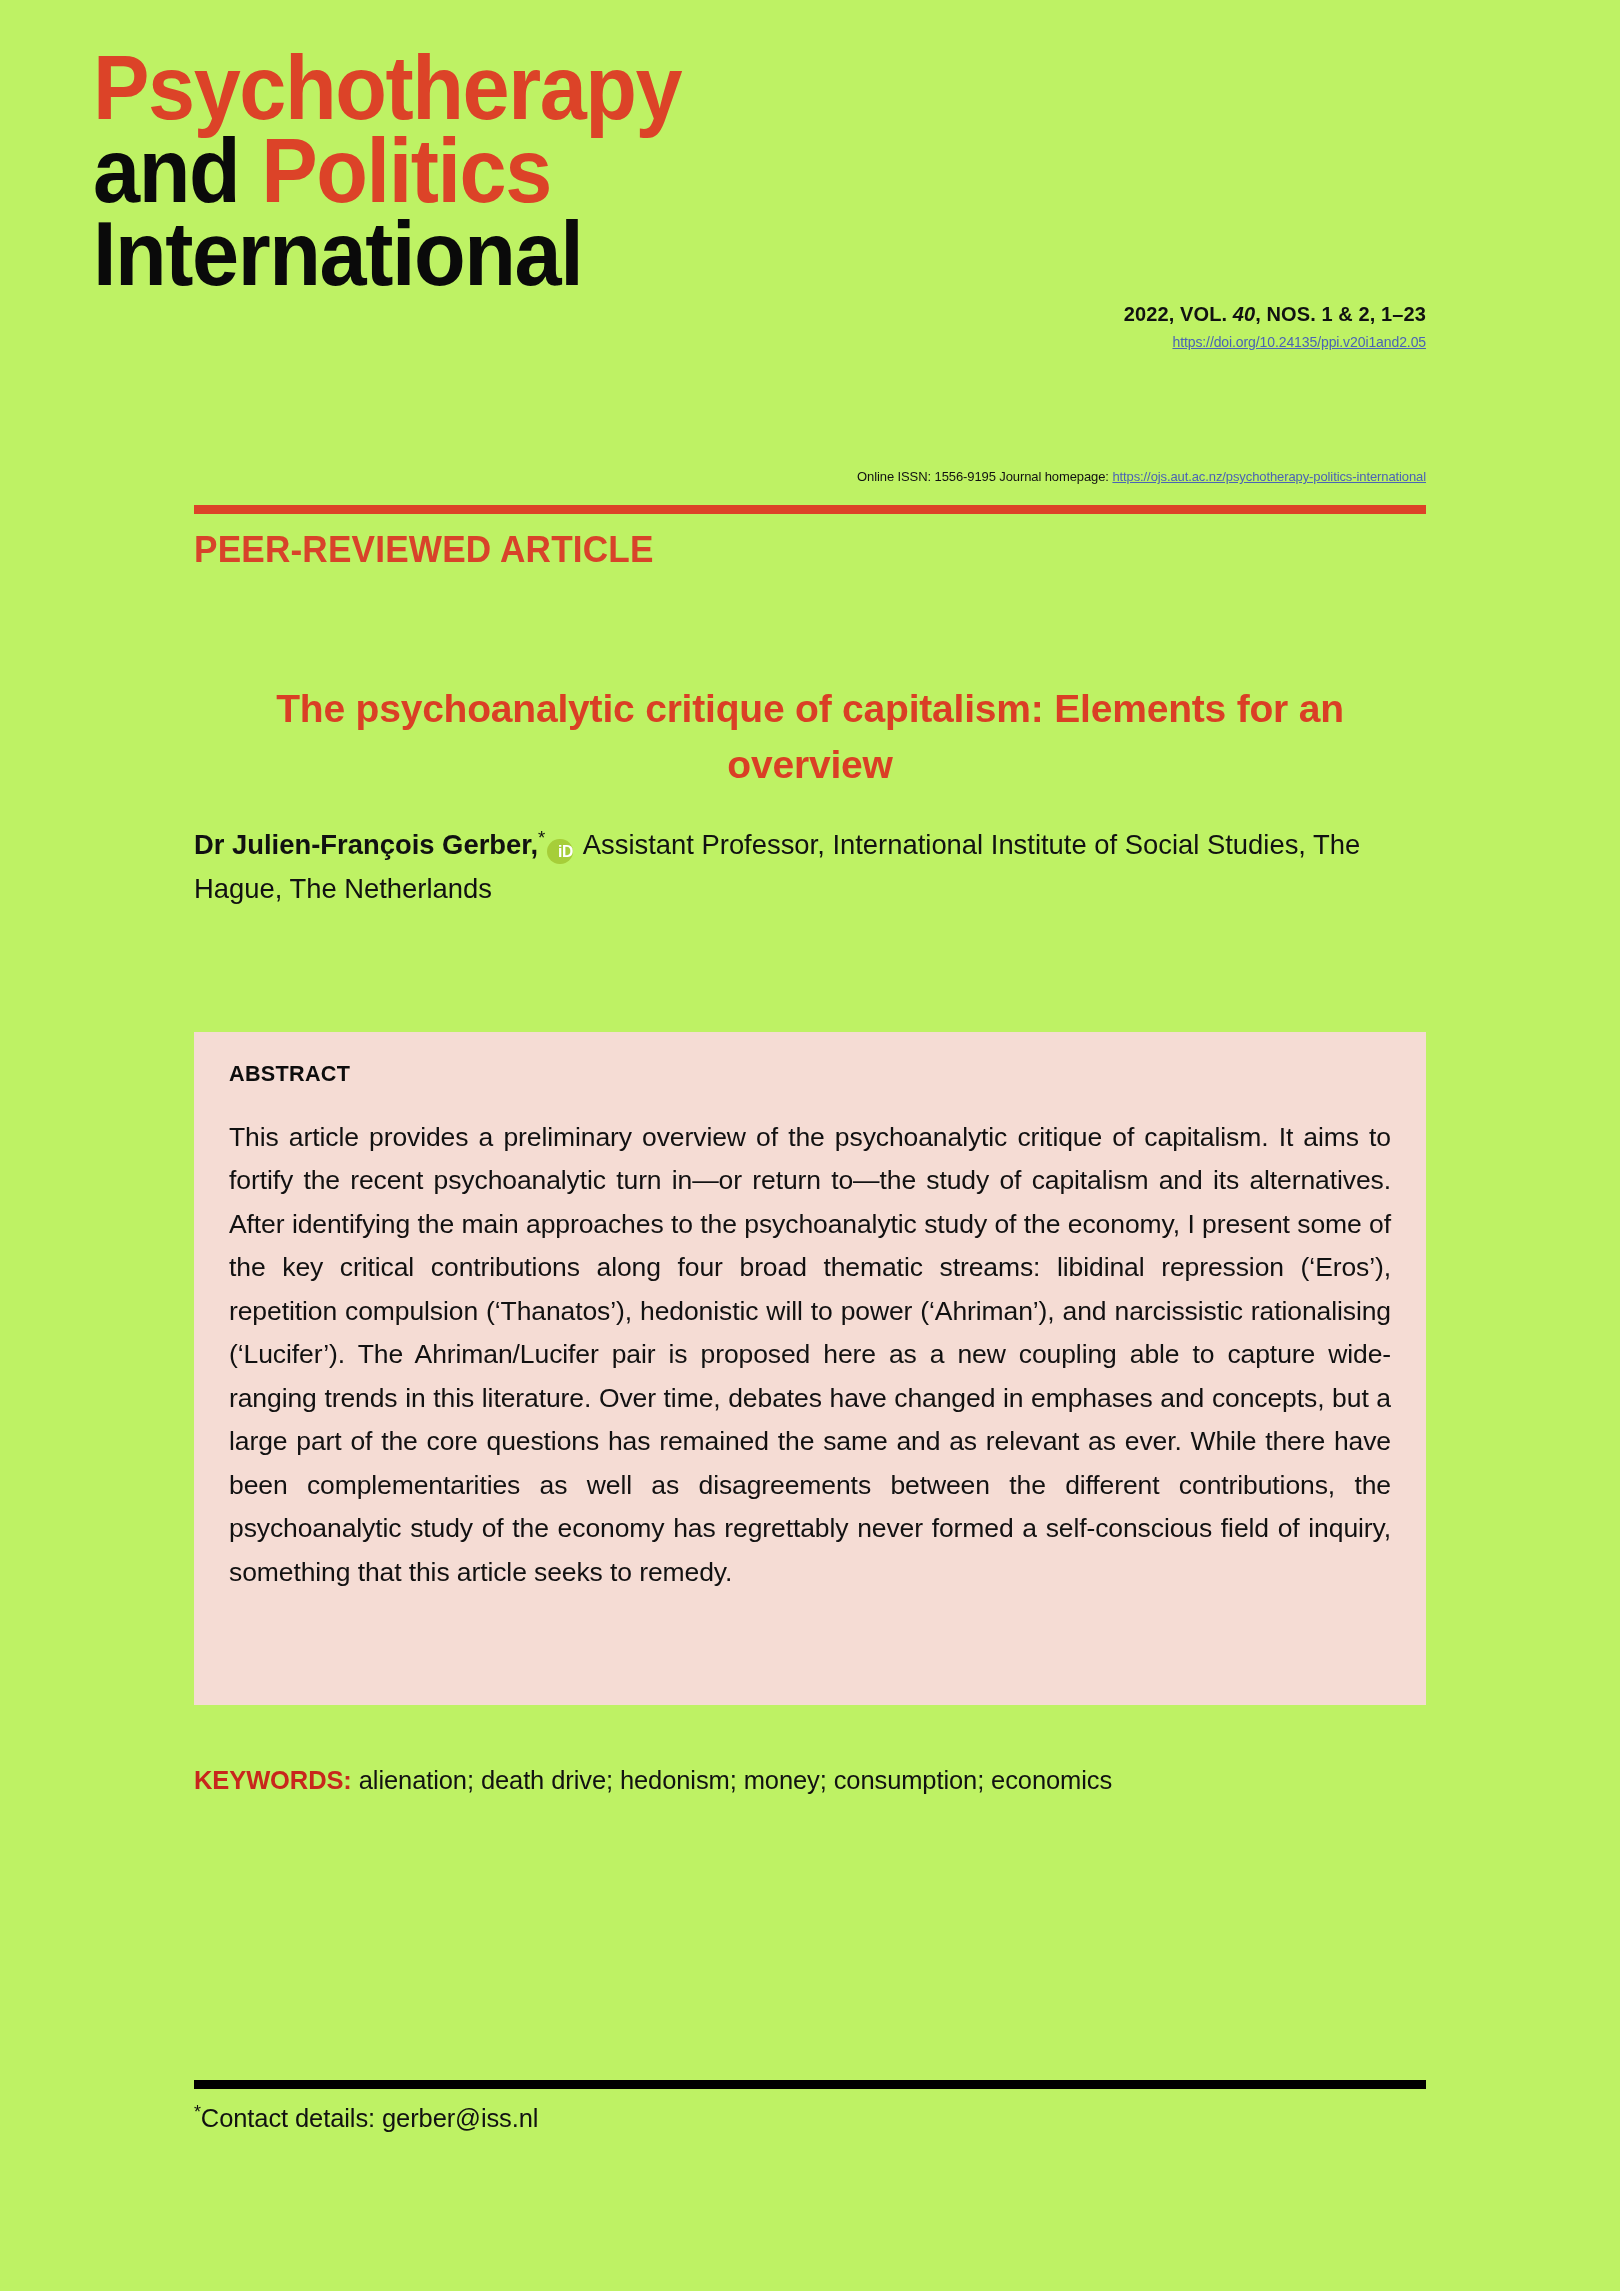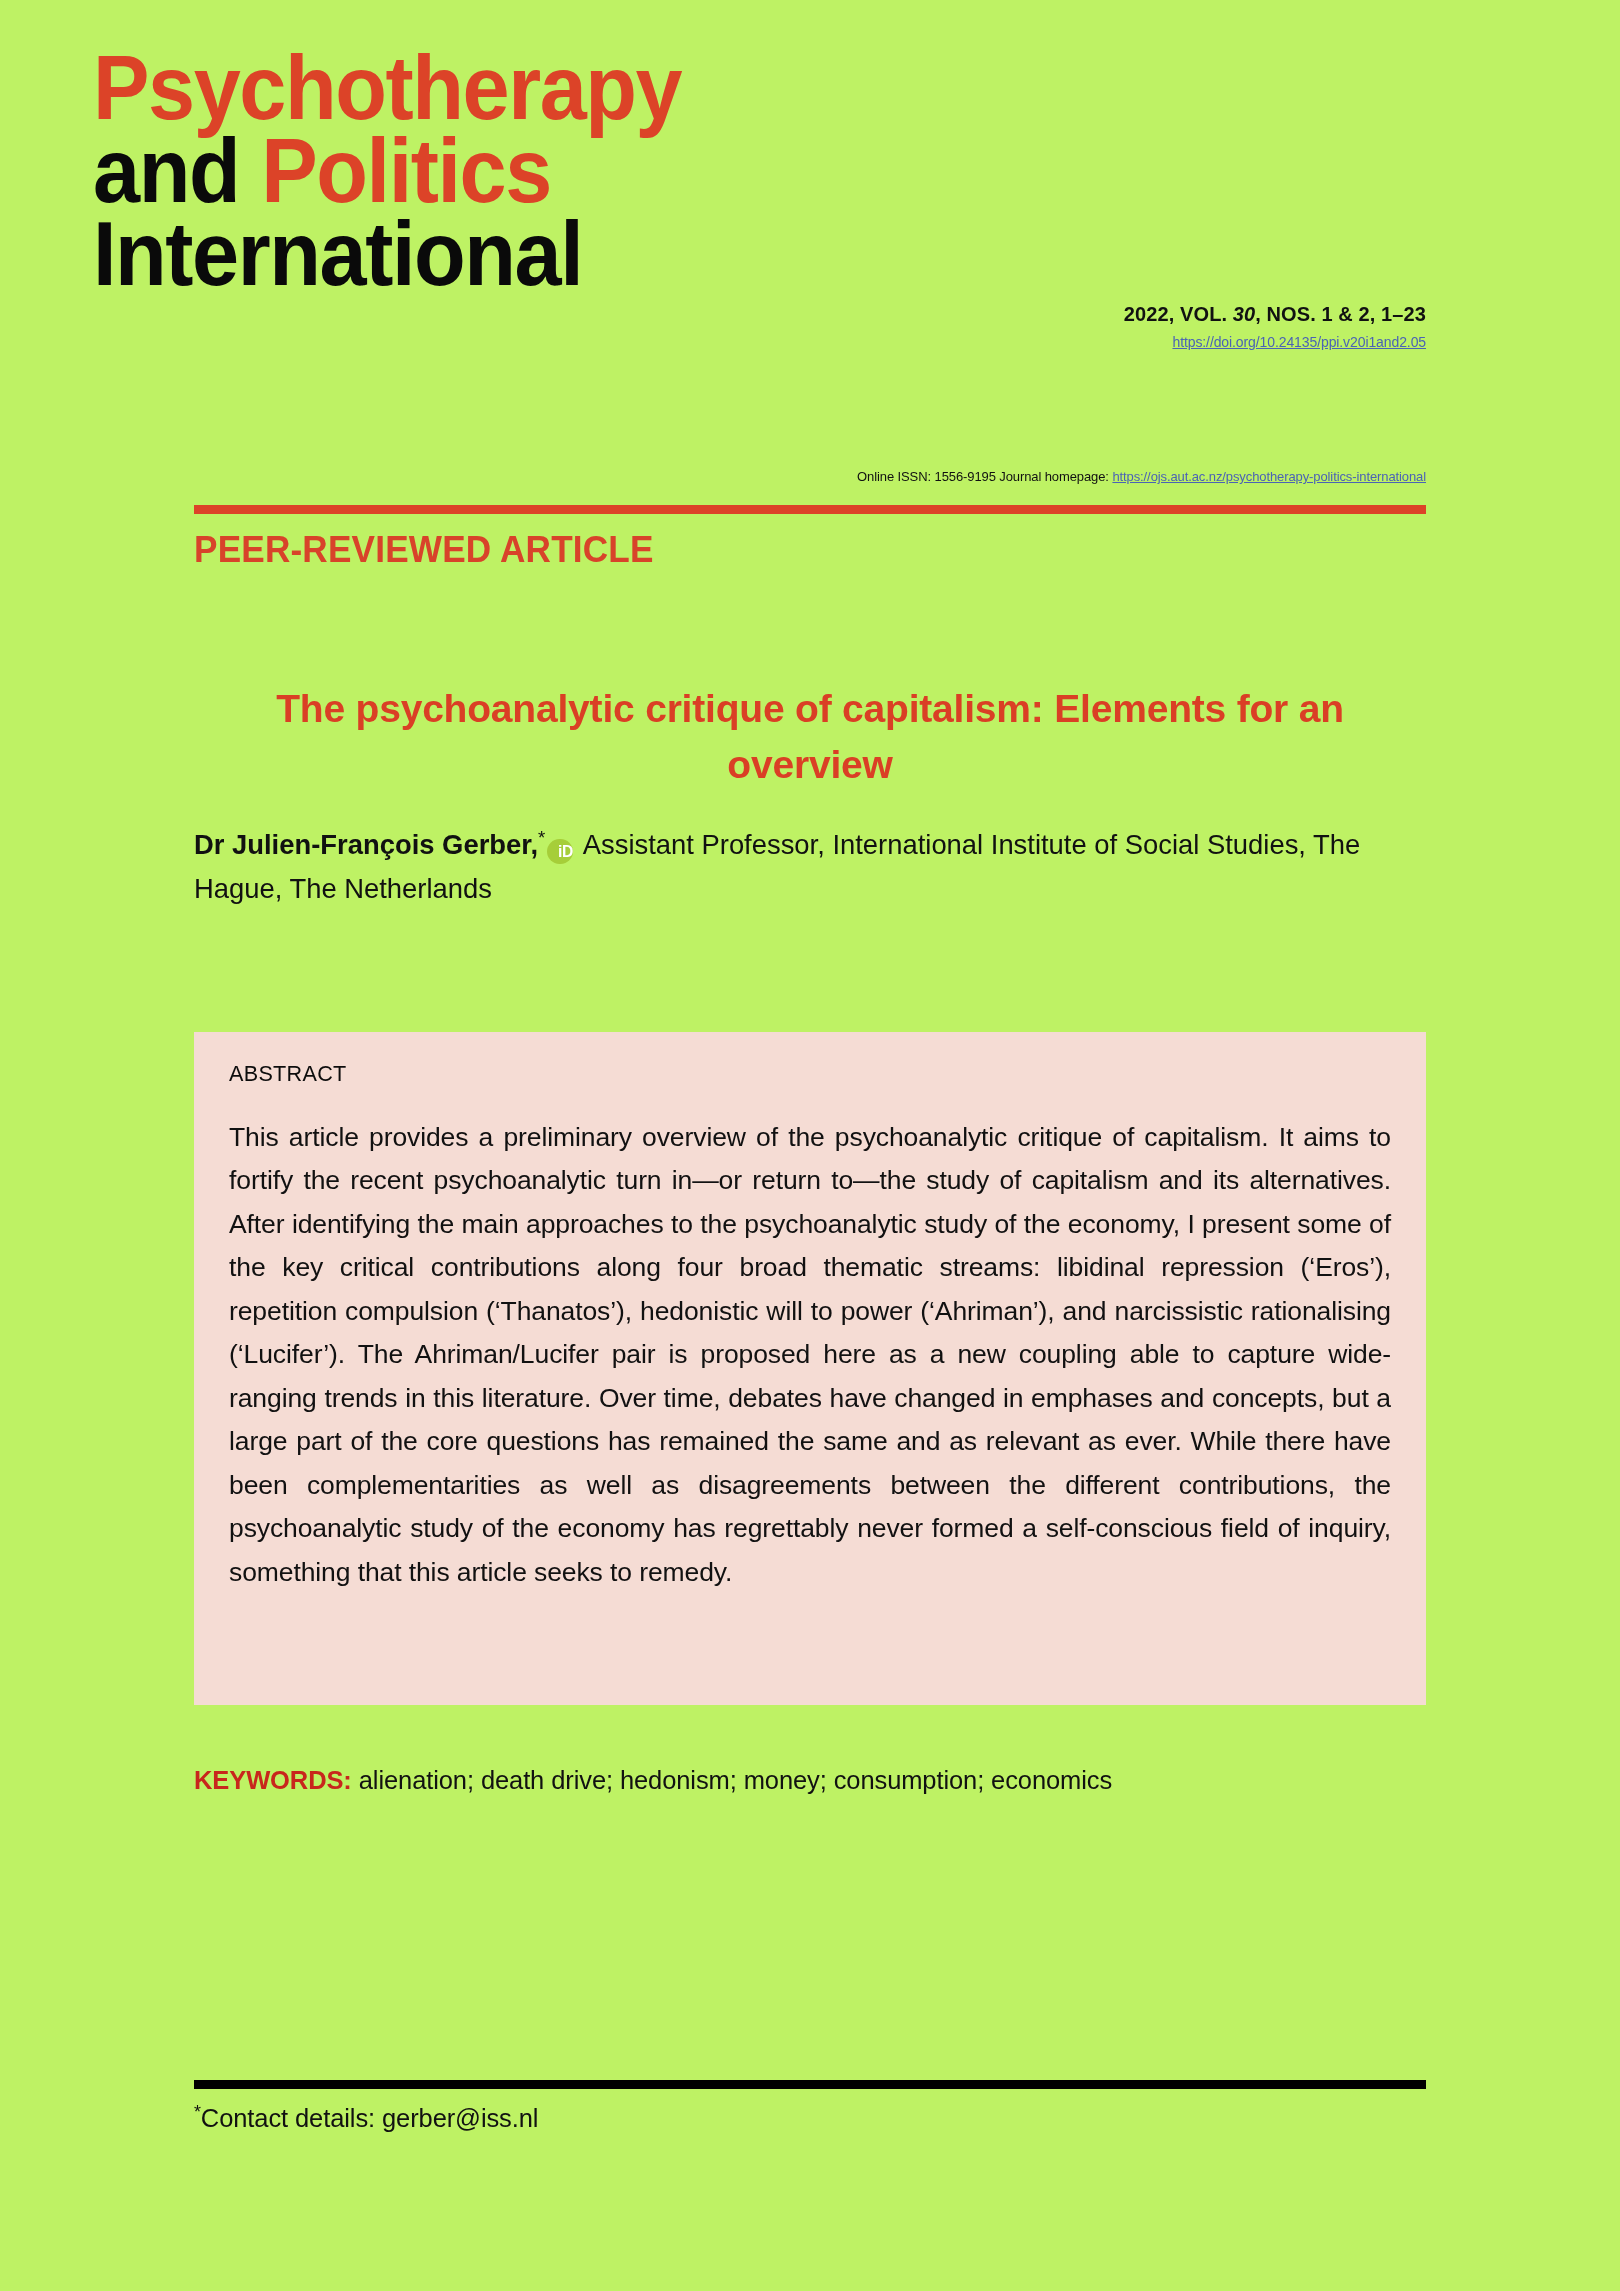--- a/index.html
+++ b/index.html
@@ -171,21 +171,21 @@
     left: 194px;
     top: 1032px;
     width: 1232px;
     height: 673px;
     background: #F5DCD4;
     box-sizing: border-box;
     padding: 29px 35px 0 35px;
   }
   .abstract-label {
     font-size: 21.6px;
-    font-weight: normal;
+    font-weight: bold;
     color: #0d0d0d;
     letter-spacing: 0.3px;
     margin-bottom: 29px;
   }
   .abstract-text {
     font-size: 26.5px;
     line-height: 1.64;
     color: #111111;
     text-align: justify;
     text-justify: inter-word;
@@ -226,21 +226,21 @@
 
 <div class="page">
 
   <div class="masthead">
     <div class="logo-line logo-red">Psychotherapy</div>
     <div class="logo-line"><span class="logo-black">and </span><span class="logo-red">Politics</span></div>
     <div class="logo-line logo-black">International</div>
   </div>
 
   <div class="issue-meta">
-    <div class="issue-line"><span>2022, VOL. </span><span class="vol-num">30</span><span>, NOS. 1 &amp; 2, 1–23</span></div>
+    <div class="issue-line"><span>2022, VOL. </span><span class="vol-num">40</span><span>, NOS. 1 &amp; 2, 1–23</span></div>
     <a class="doi-link" href="#">https://doi.org/10.24135/ppi.v20i1and2.05</a>
   </div>
 
   <div class="issn-line"><span>Online ISSN: 1556-9195 Journal homepage: </span><a class="issn-link" href="#">https://ojs.aut.ac.nz/psychotherapy-politics-international</a></div>
 
   <div class="rule-red"></div>
 
   <div class="kicker">PEER-REVIEWED ARTICLE</div>
 
   <h1 class="article-title">The psychoanalytic critique of capitalism: Elements for an overview</h1>

